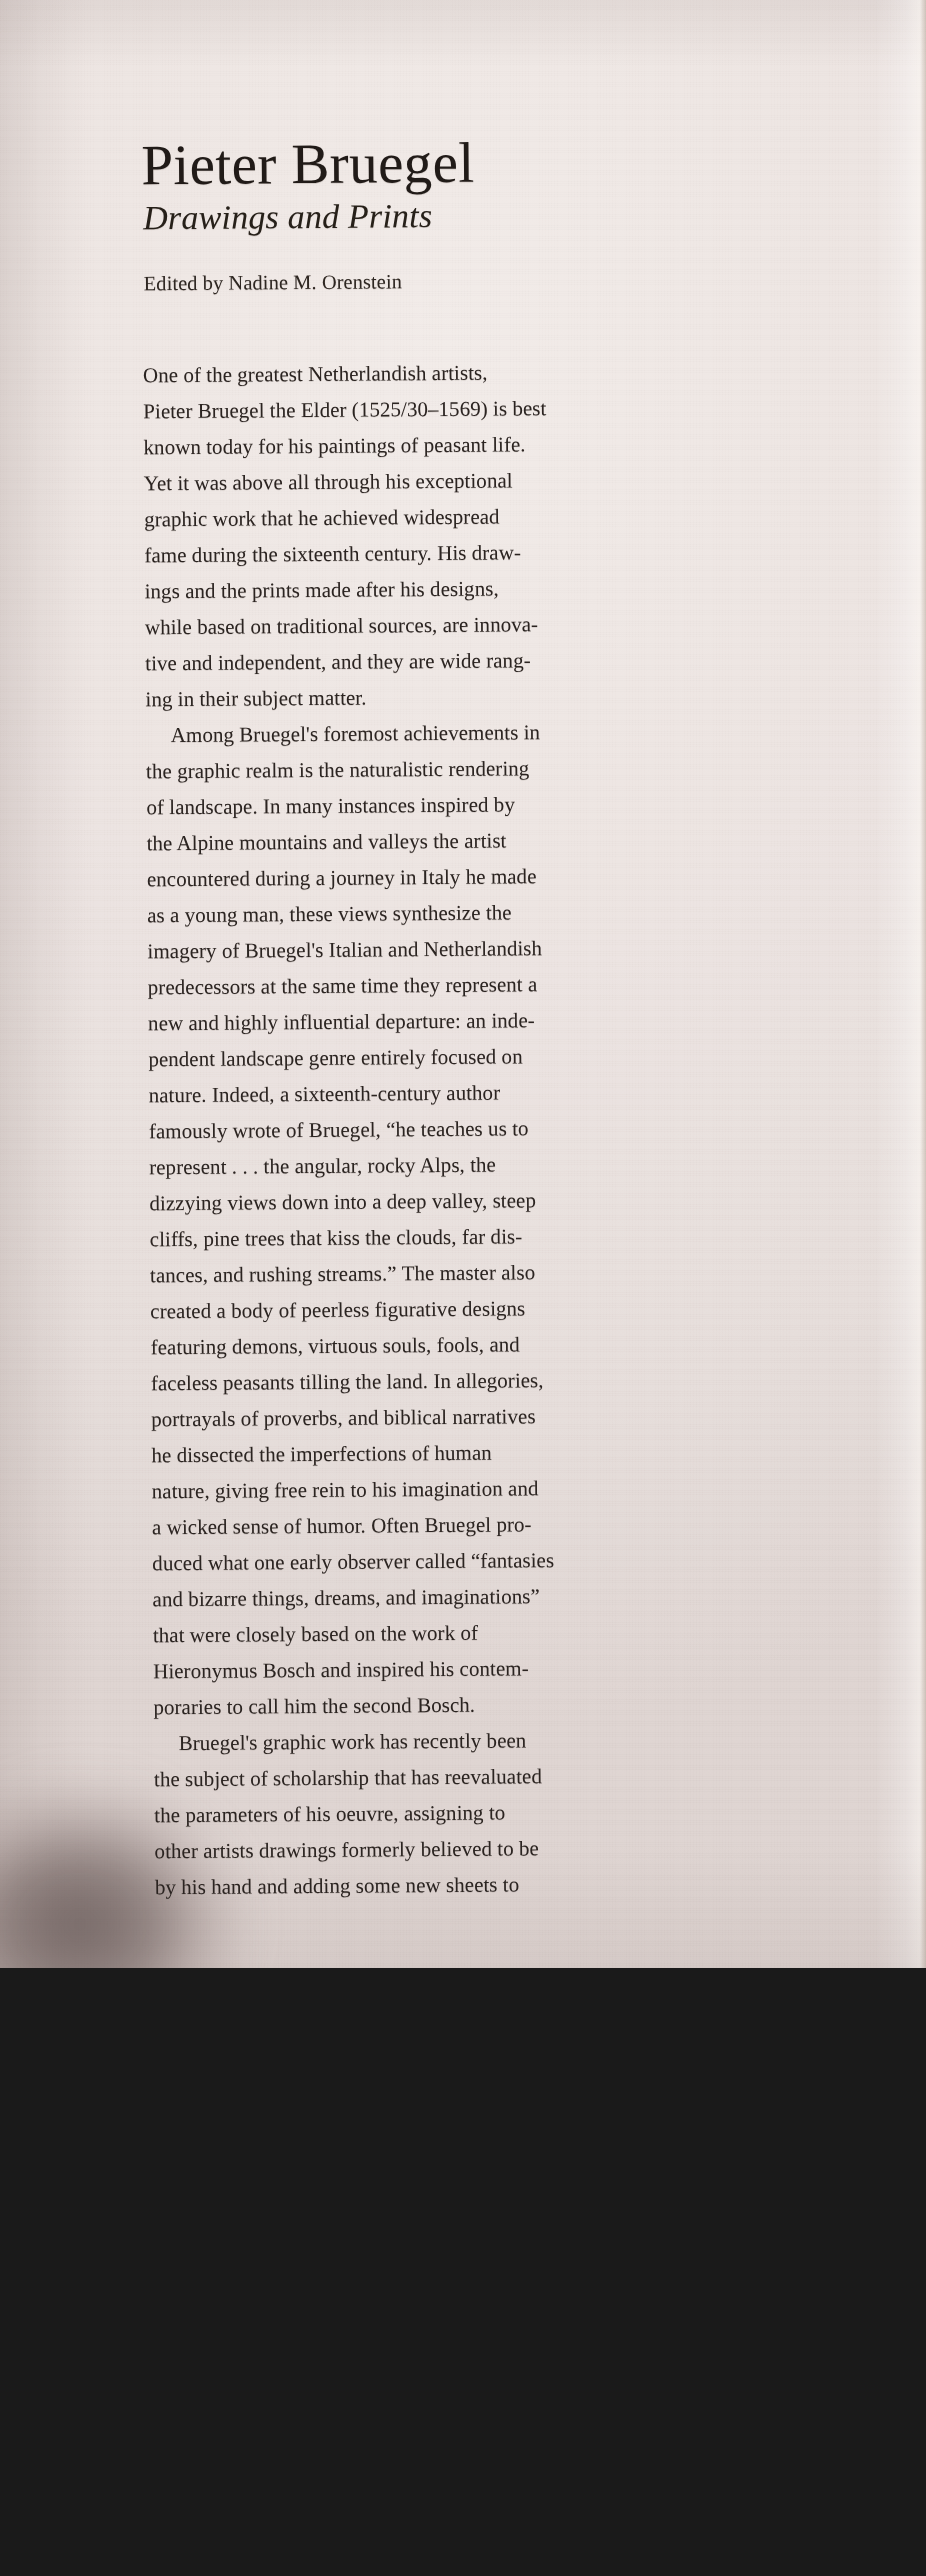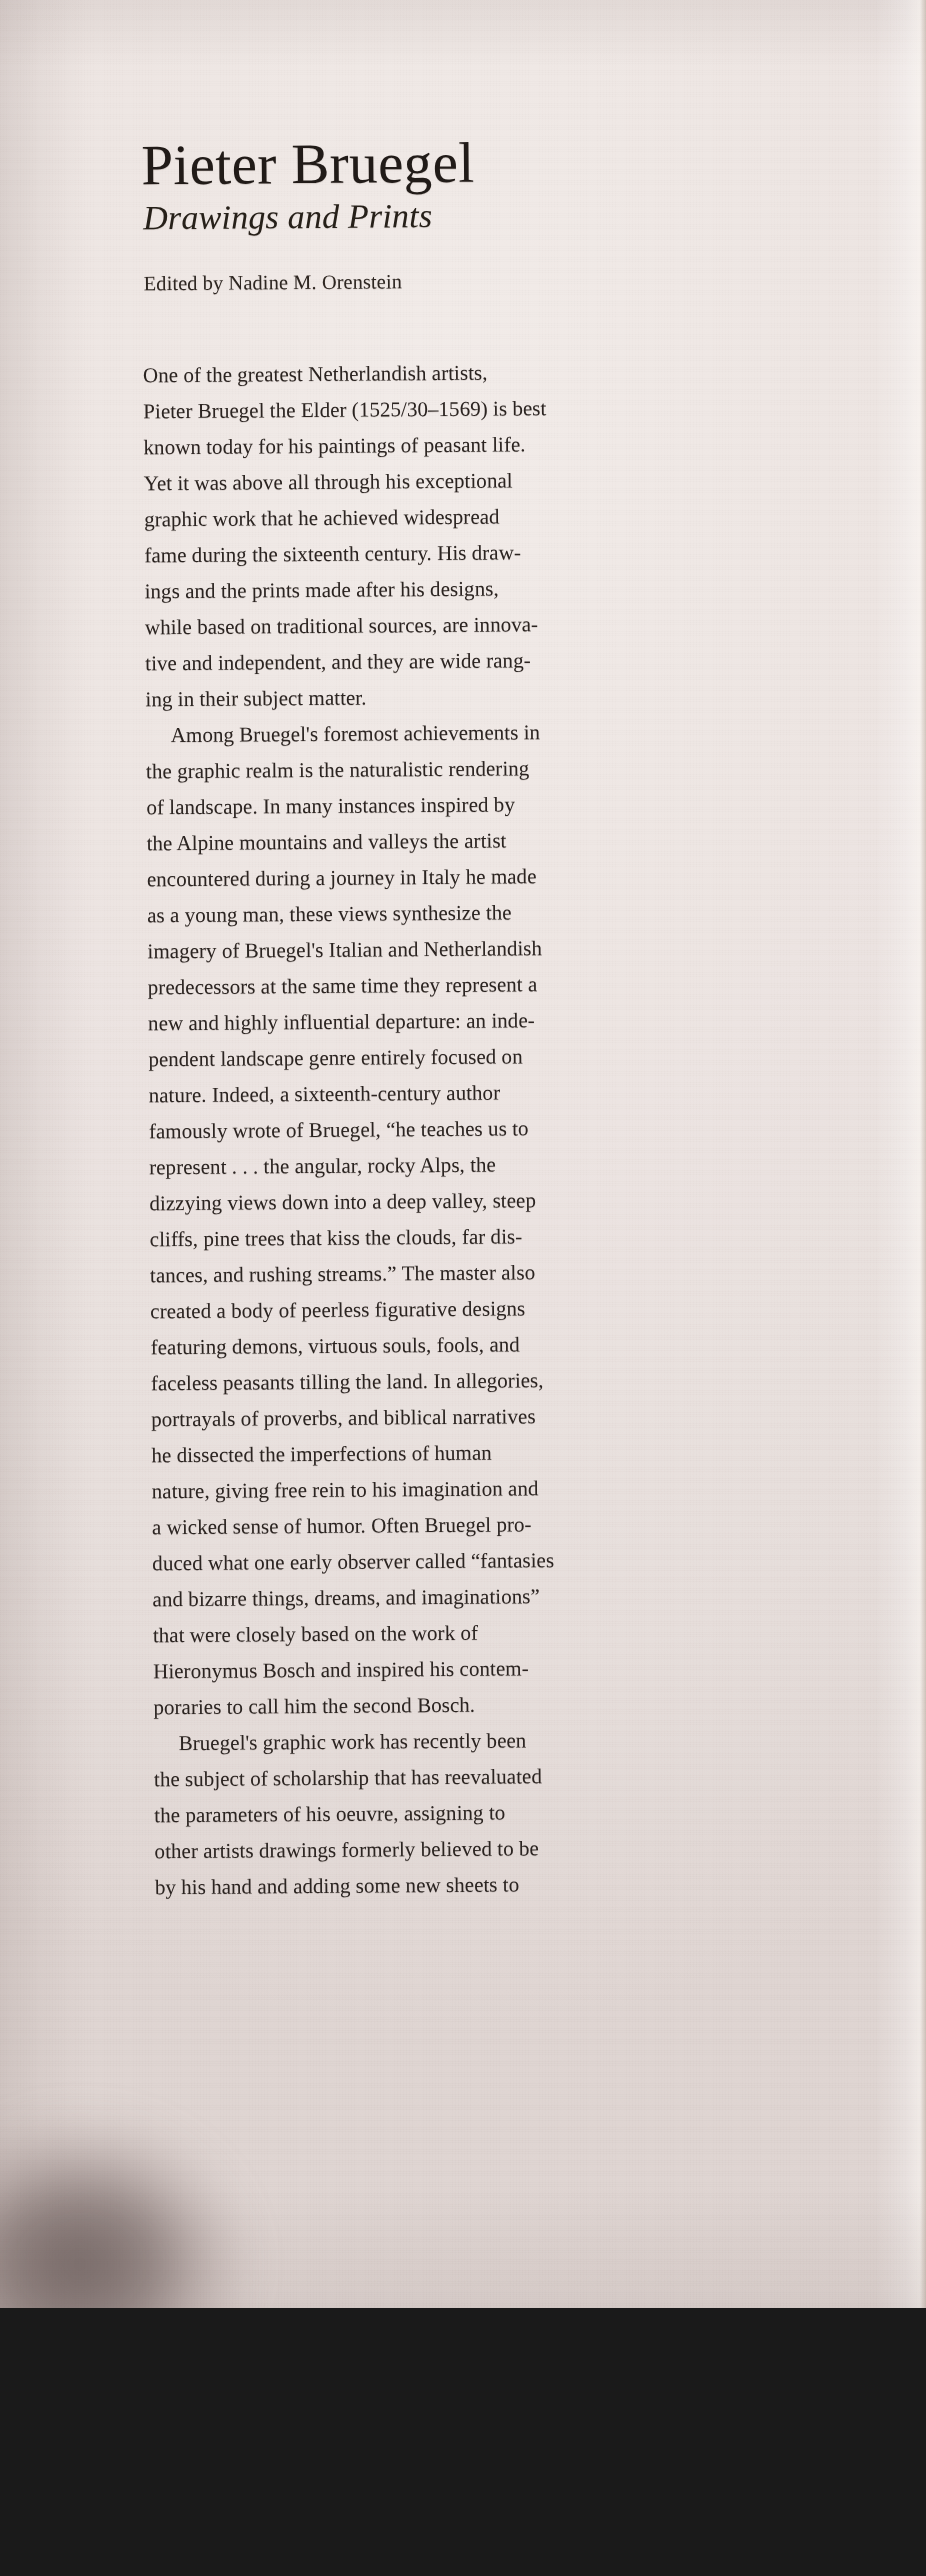--- a/index.html
+++ b/index.html
@@ -5,21 +5,21 @@
 <style>
   html, body {
     margin: 0;
     padding: 0;
     background: #1a1a1a;
   }
 
   .page {
     position: relative;
     width: 927px;
-    height: 2308px;
+    height: 1968px;
     overflow: hidden;
     background: #ece4e1;
     font-family: "Liberation Serif", "DejaVu Serif", serif;
     color: #2c2622;
   }
 
   
   .paper-base {
     position: absolute;
     inset: 0;

